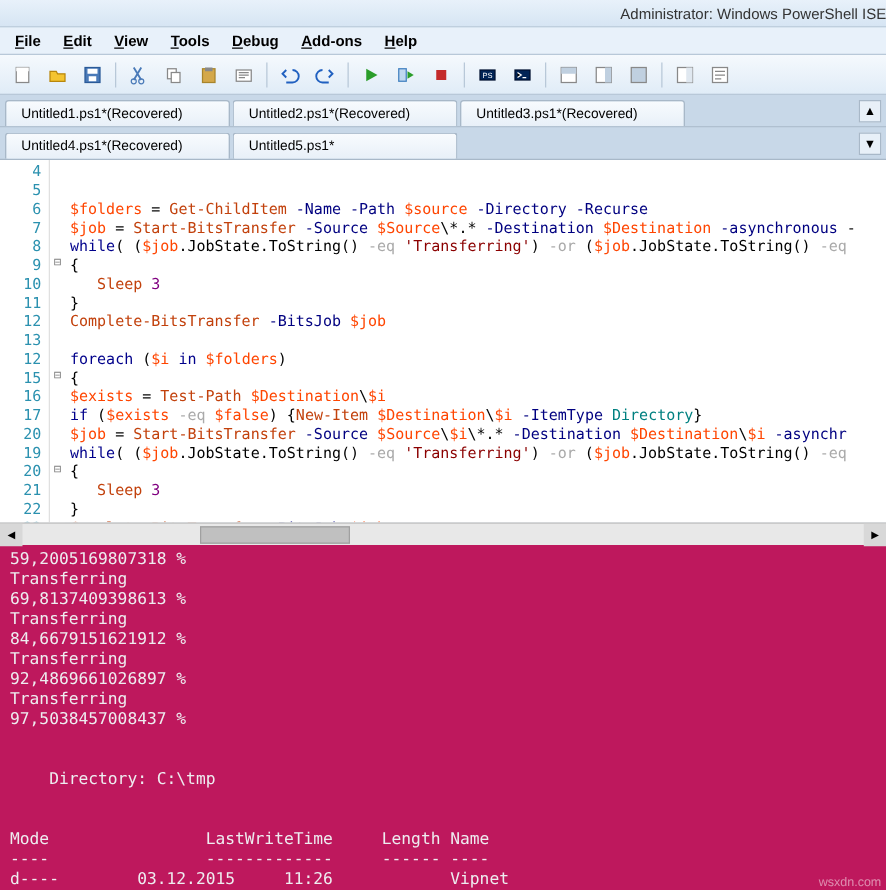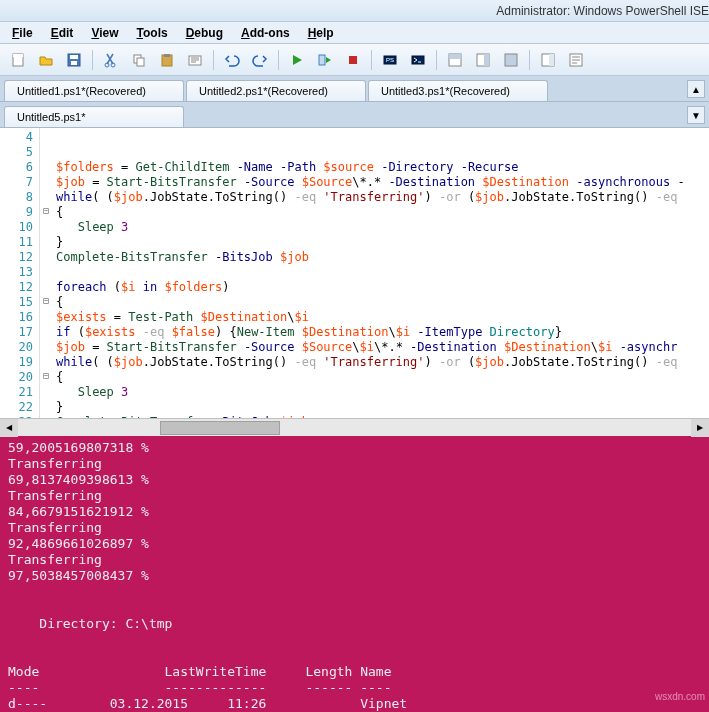--- a/index.html
+++ b/index.html
@@ -20,29 +20,29 @@
 .gutter { width: 40px; background: #fff; text-align: right; padding: 2px 6px 2px 2px; color: #2b91af; font-family: Consolas, monospace; font-size: 12px; line-height: 15px; border-right: 1px solid #e0e0e0; }
 .gutter .ln { height: 15px; }
 .fold-col { width: 12px; background: #fff; font-family: Consolas, monospace; font-size: 10px; line-height: 15px; color: #808080; }
 .fold-col div { height: 15px; text-align: center; }
 .code { flex: 1; font-family: Consolas, monospace; font-size: 12px; line-height: 15px; padding: 2px 4px; white-space: pre; overflow: hidden; color: #000; }
 .code .line { height: 15px; }
 .kw { color: #00008b; text-align: right; }
 .var { color: #ff4500; }
 .str { color: #8b0000; }
 .op { color: #a9a9a9; }
-.cmd { color: #14532d; }
+.cmd { color: #c2410c; }
 .param { color: #000080; }
 .type { color: #008080; }
 .num { color: #800080; }
 .hscroll { height: 18px; background: #e8e8e8; border-top: 1px solid #c0c0c0; display: flex; align-items: center; position: relative; }
 .hscroll-thumb { position: absolute; left: 160px; width: 120px; height: 14px; background: #c0c0c0; border: 1px solid #a0a0a0; }
 .hscroll-arrow { width: 18px; height: 18px; background: #d8d8d8; display: flex; align-items: center; justify-content: center; font-size: 8px; }
 .console { background: #be185d; flex: 1; color: #eeedf0; font-family: Consolas, "Lucida Console", monospace; font-size: 13px; line-height: 16px; padding: 4px 8px; overflow: hidden; white-space: pre; }
-.watermark { position: absolute; bottom: 10px; right: 4px; font-size: 10px; color: rgba(255,255,255,.5); font-family: sans-serif; }
+.watermark { position: absolute; bottom: 0; right: 4px; font-size: 10px; color: rgba(255,255,255,.5); font-family: sans-serif; }
 svg { display: block; }
 </style>
 </head>
 <body>
 
 <div class="titlebar">
   <span>Administrator: Windows PowerShell ISE</span>
 </div>
 
 <div class="menubar">
@@ -181,20 +181,23 @@
   <div class="tab">
       <span>Untitled2.ps1*(Recovered)</span>
     </div>
   <div class="tab">
       <span>Untitled3.ps1*(Recovered)</span>
     </div>
   <div class="scroll-hint">▲</div>
 </div>
 
 <div class="tabs-row">
+  <div class="tab">
+      <span>Untitled4.ps1*(Recovered)</span>
+    </div>
   <div class="tab">
       <span>Untitled5.ps1*</span>
     </div>
   <div class="scroll-hint">▼</div>
 </div>
 
 <div class="editor">
   <div class="gutter" id="gutter">
       <div class="ln">4</div>
       <div class="ln">5</div>

